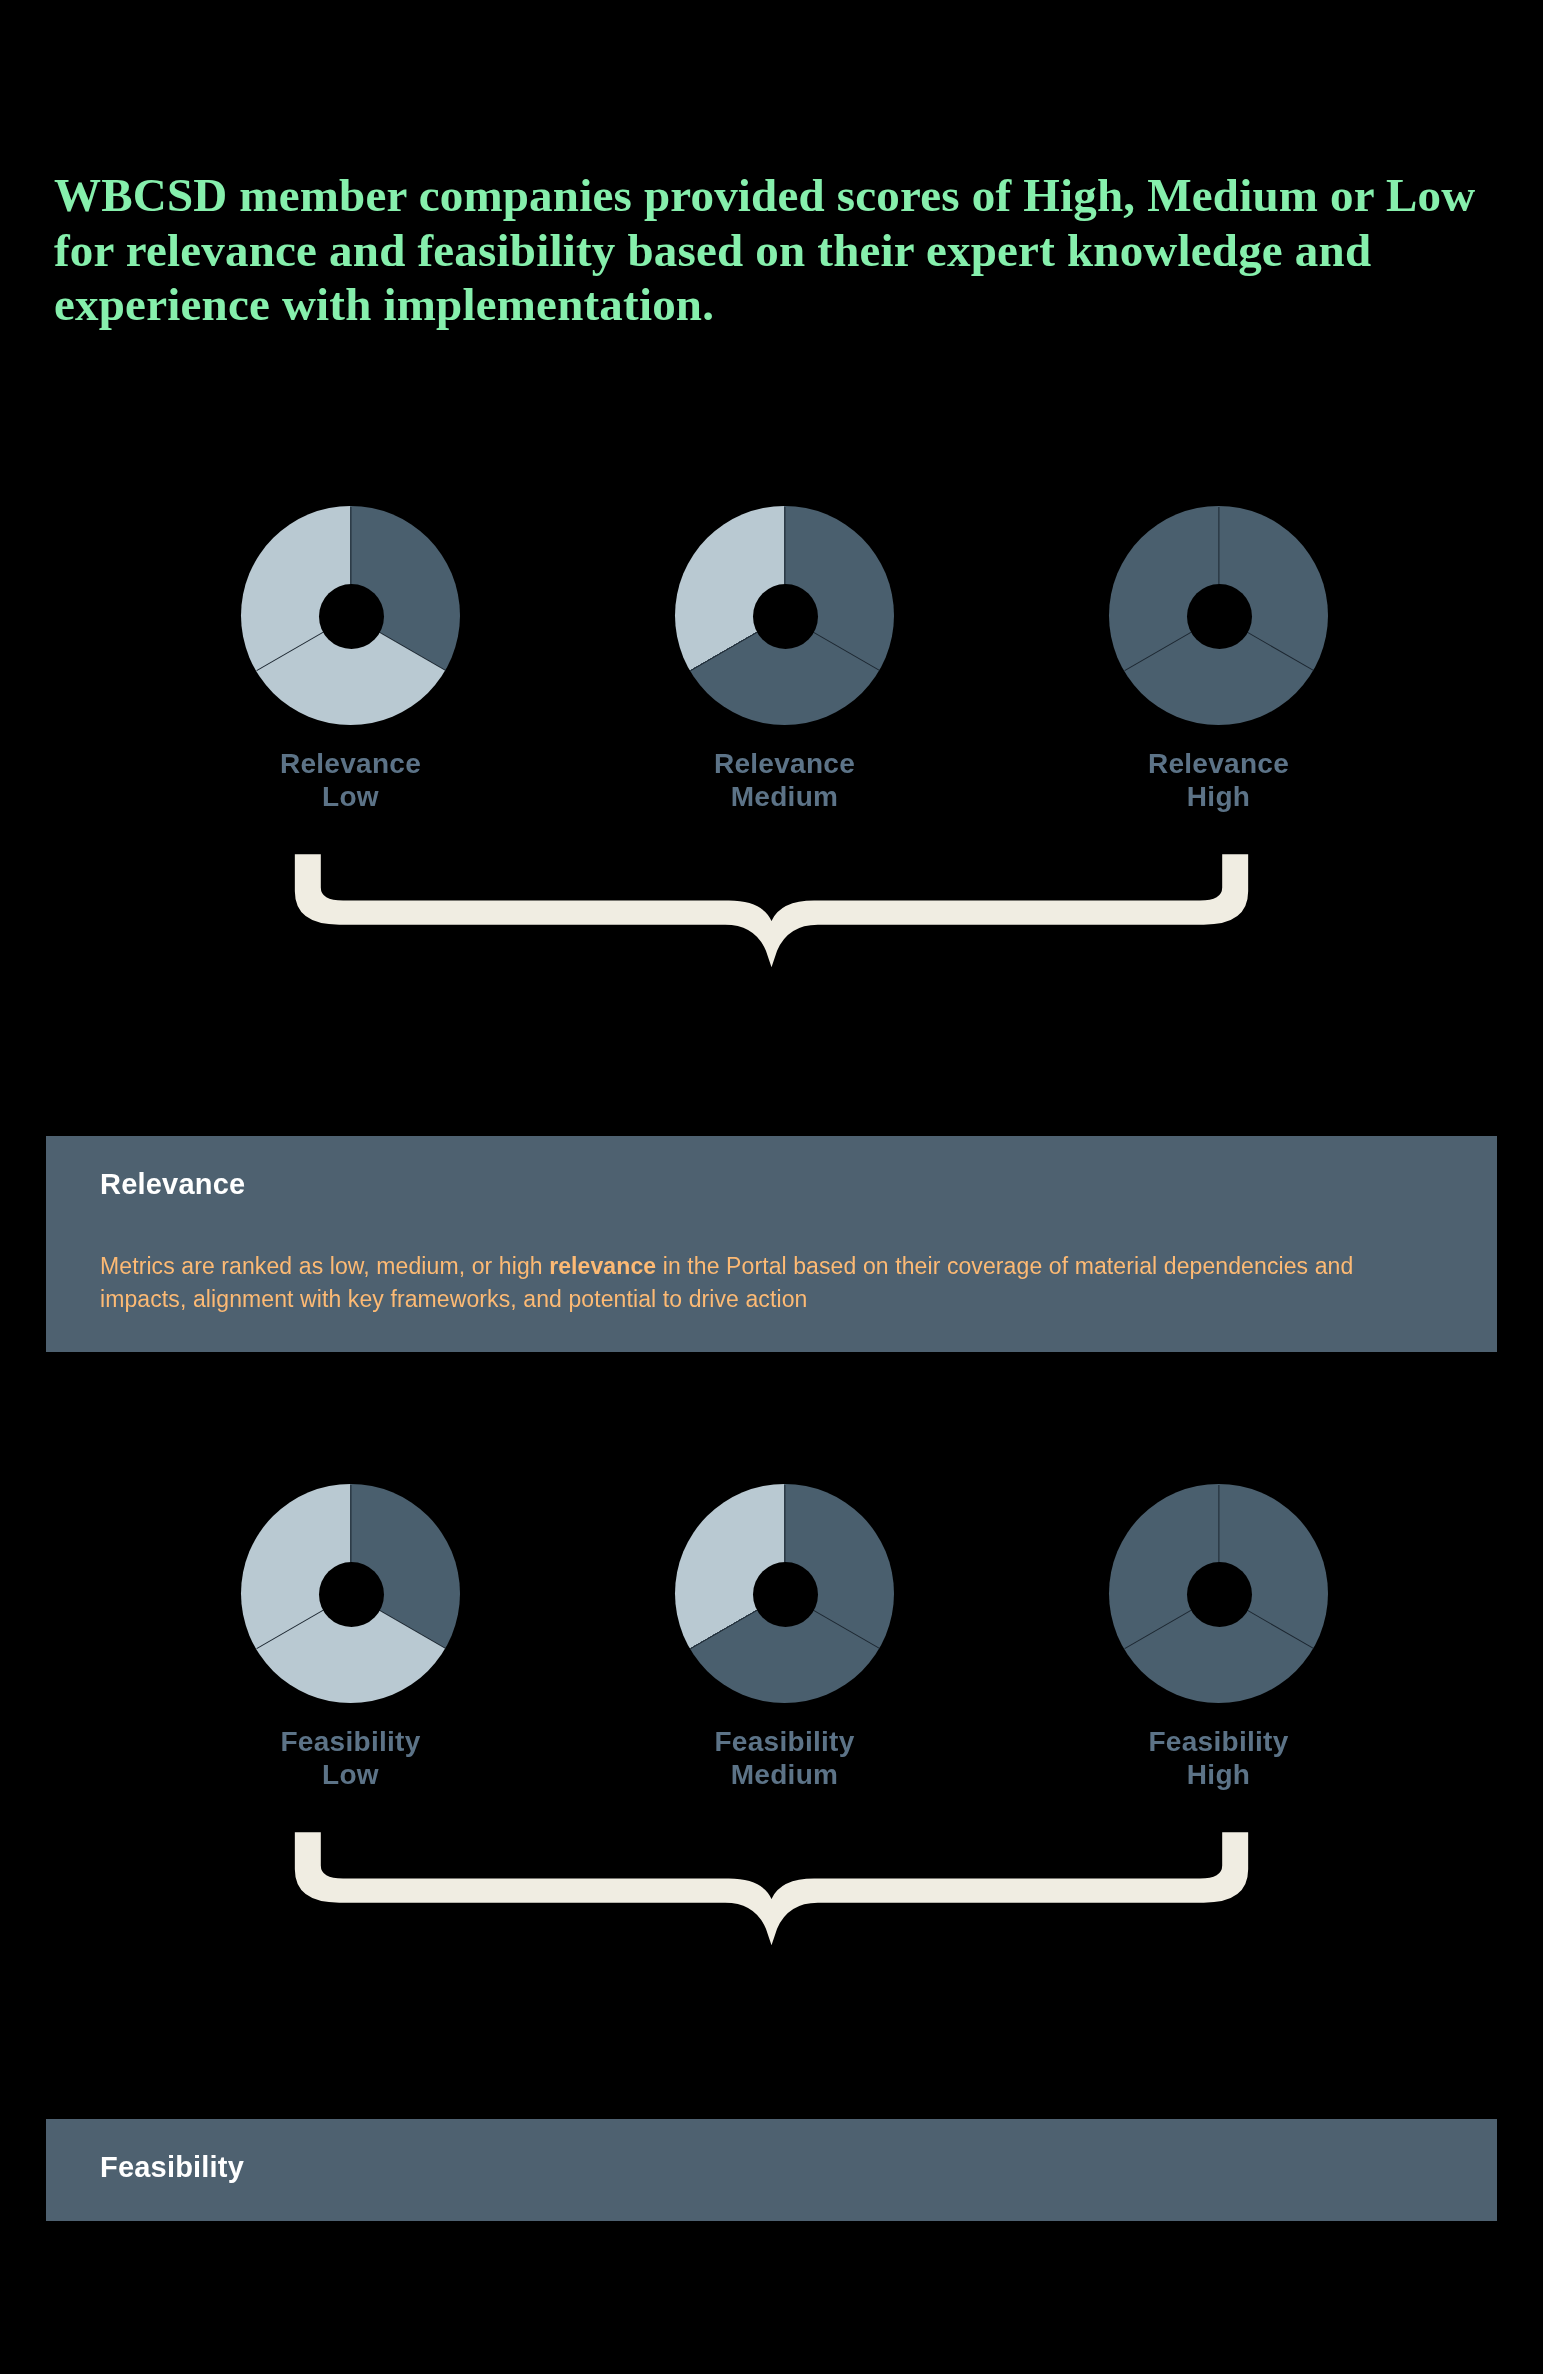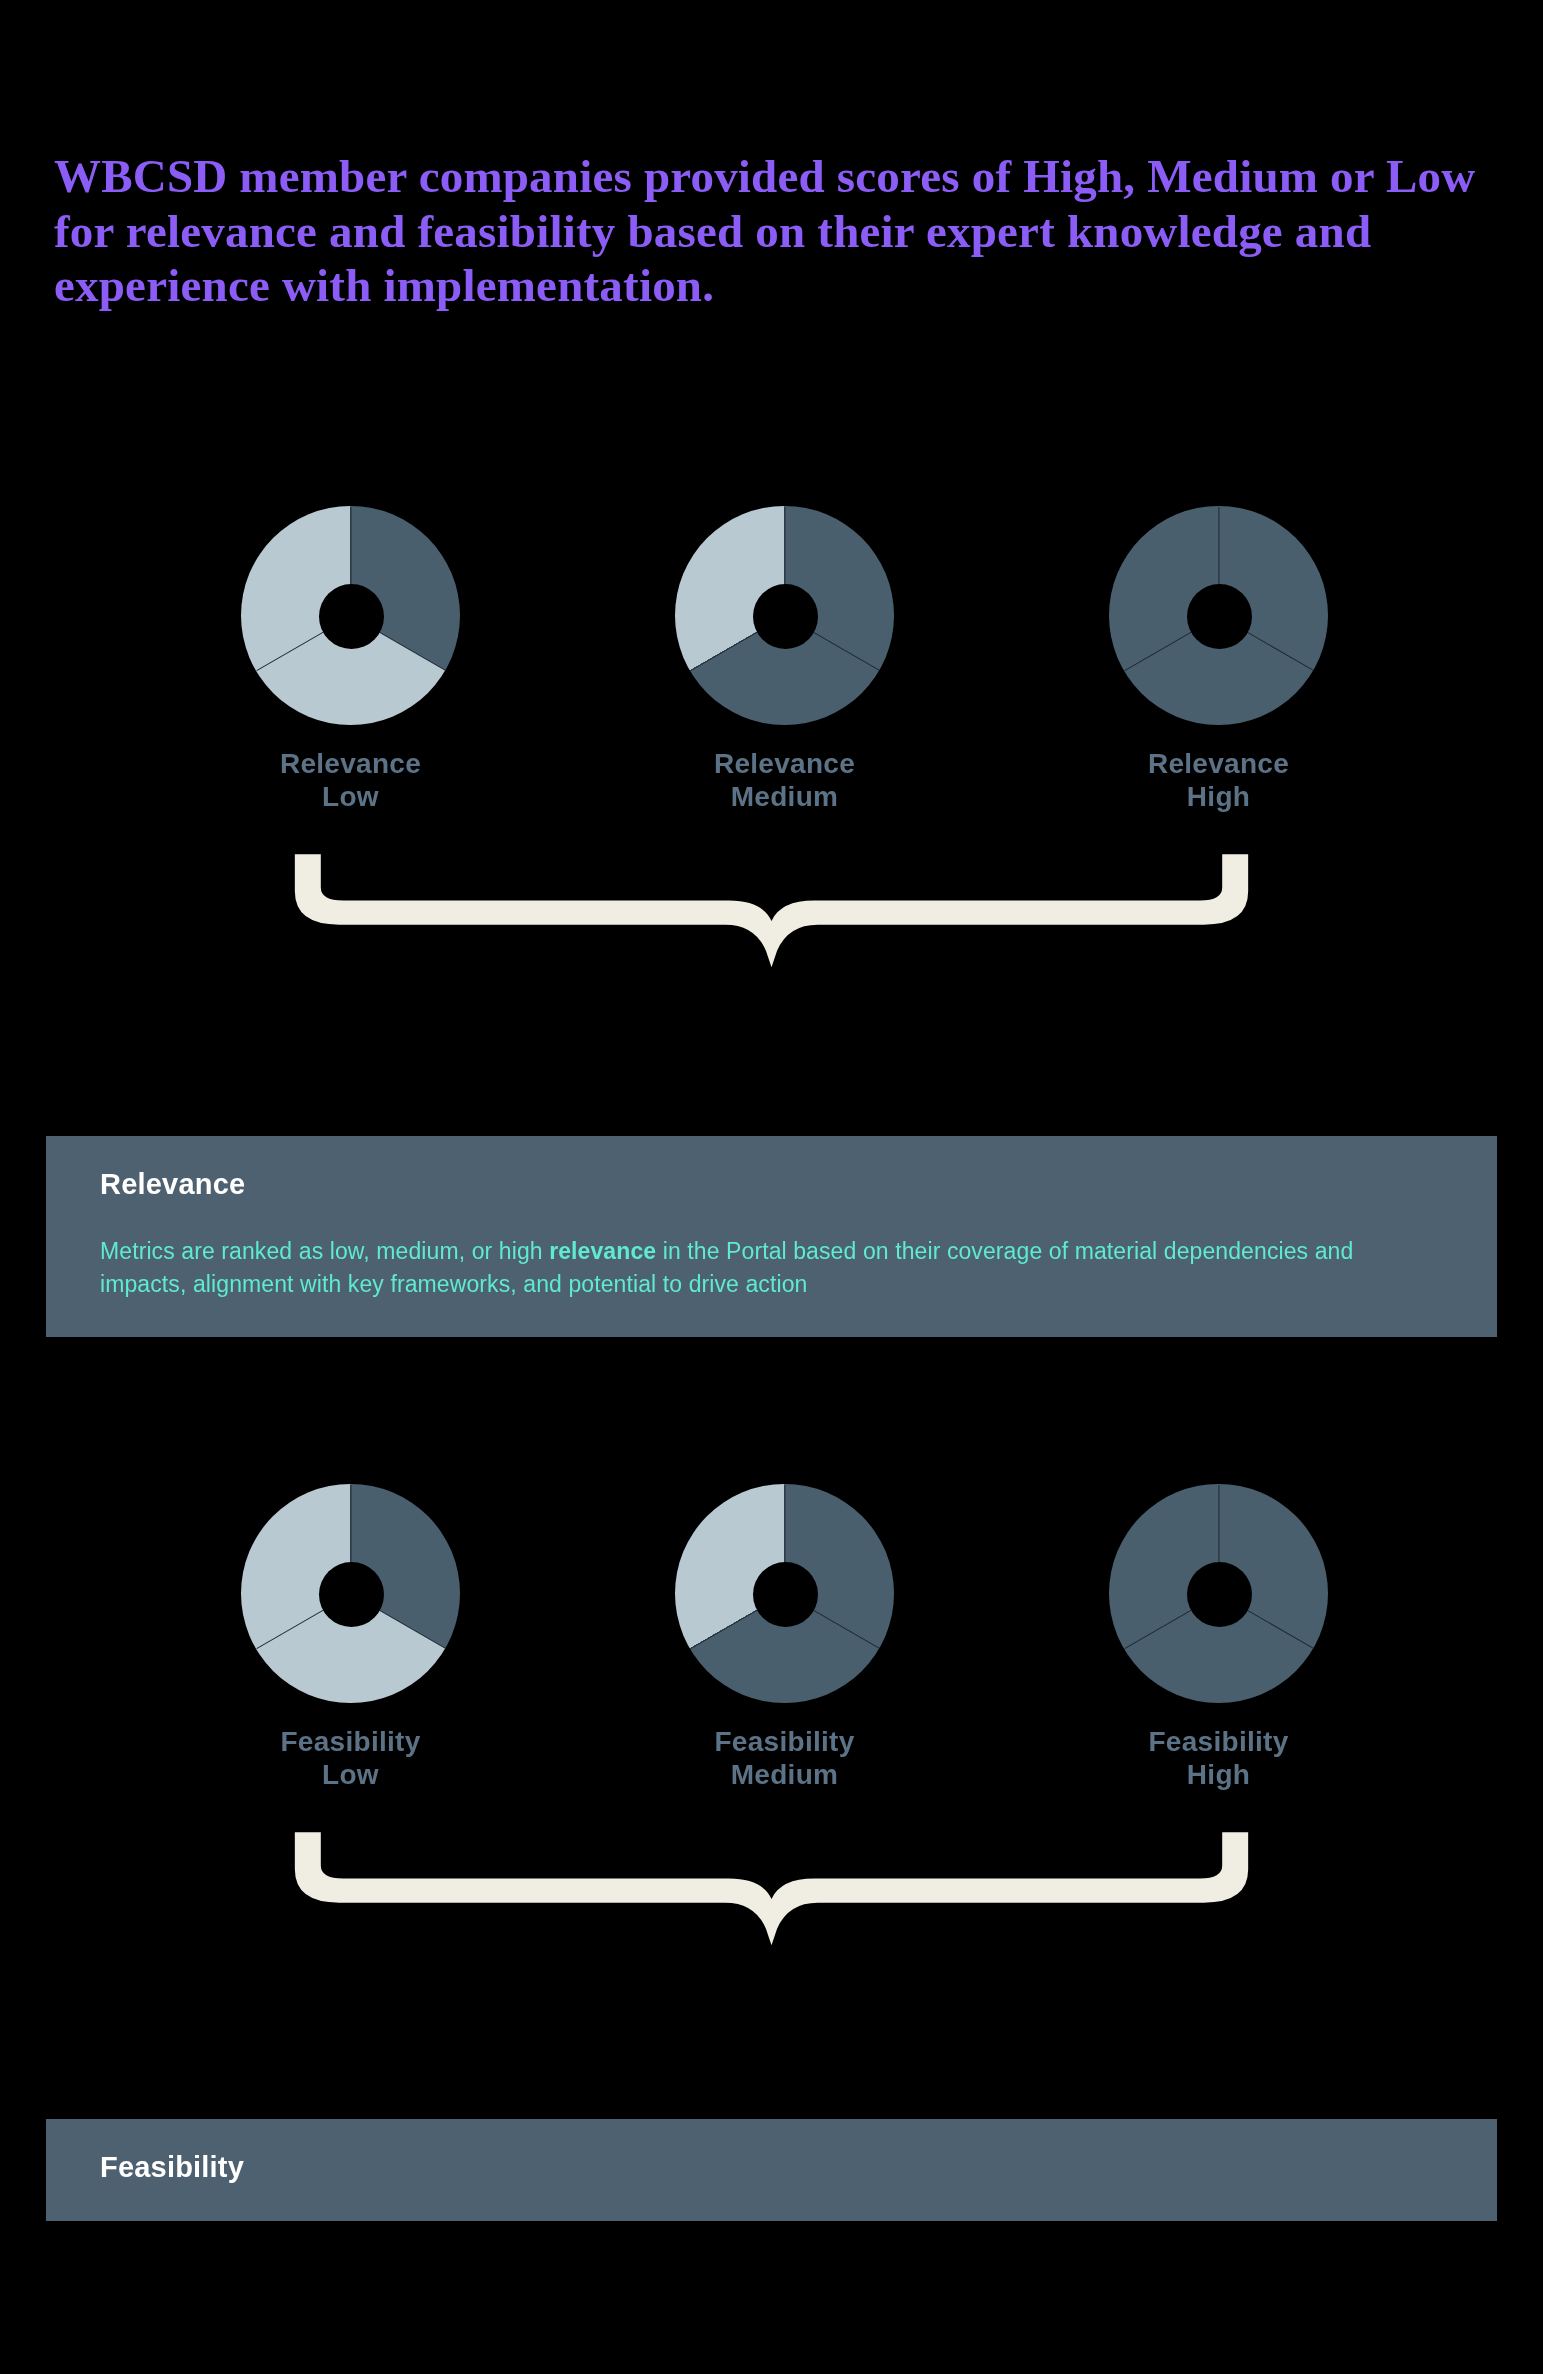--- a/index.html
+++ b/index.html
@@ -7,28 +7,28 @@
     width:1543px; height:2375px;
     background:#000000;
     font-family:"Liberation Sans", sans-serif;
     overflow:hidden;
   }
   .page { position:relative; width:1543px; height:2375px; background:#000; }
 
   
   .heading {
     position:absolute;
-    left:54px; top:149px;
+    left:54px; top:168px;
     width:1447px;
     font-family:"Liberation Serif", serif;
     font-weight:700;
     font-size:47px;
     line-height:1.16;
     letter-spacing:0.2px;
-    color:#8b5cf6;
+    color:#86efac;
   }
 
   
   .section { position:absolute; left:0; width:1543px; }
   .section-relevance { top:506px; }
   .section-feasibility { top:1484px; }
 
   .donut-row {
     position:relative;
     display:flex;
@@ -95,22 +95,22 @@
   .card-relevance  { top:1136px; }
   .card-feasibility{ top:2119px; }
 
   .card-title {
     color:#ffffff;
     font-size:29px;
     font-weight:700;
     letter-spacing:0.2px;
   }
   .card-body {
-    margin-top:34px;
-    color:#5eead4;
+    margin-top:49px;
+    color:#fdba74;
     font-size:23px;
     line-height:1.42;
     letter-spacing:0.1px;
     max-width:1299px;
   }
   .card-body b { font-weight:700; }
 </style>
 </head>
 <body>
 

